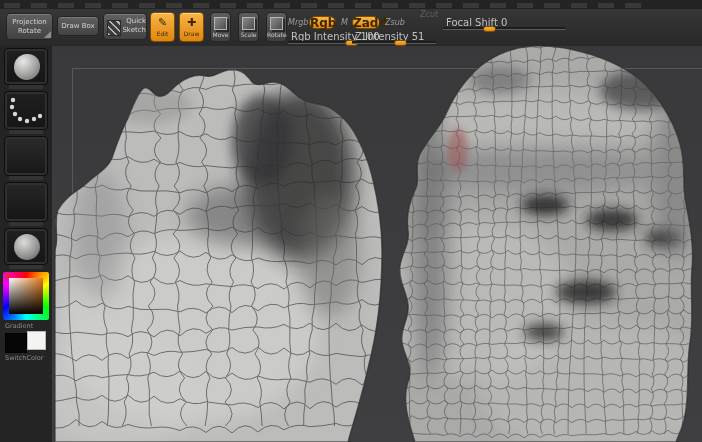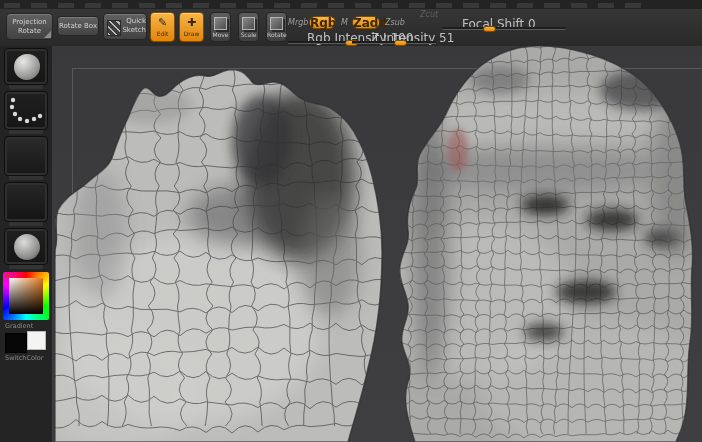--- a/index.html
+++ b/index.html
@@ -43,21 +43,21 @@
   .pill{position:absolute;height:13px;border-radius:7px;background:linear-gradient(#f9b545,#e08a12);
     border:1px solid #7d4c00;color:#3f2800;font-size:12px;font-weight:bold;text-align:center;line-height:12px;box-sizing:border-box;}
   #lbl-mrgb{left:288px;top:9px;}
   #pill-rgb{left:309px;top:7px;width:27px;}
   #lbl-m{left:341px;top:9px;}
   #pill-zadd{left:352px;top:7px;width:28px;}
   #lbl-zsub{left:385px;top:9px;}
   #lbl-zcut{left:420px;top:1px;opacity:.4;}
 
   .slider{position:absolute;height:13px;}
-  .slider .s-lbl{position:absolute;left:19px;top:0;color:#c0c0c0;font-size:12px;white-space:nowrap;}
+  .slider .s-lbl{position:absolute;left:3px;top:0;color:#c0c0c0;font-size:10px;white-space:nowrap;}
   .slider .track{position:absolute;left:0;right:0;bottom:0;height:2px;background:#1d1d1d;border-bottom:1px solid #5c5c5c;}
   .slider .handle{position:absolute;bottom:-2px;width:13px;height:6px;border-radius:3px;
     background:linear-gradient(#f9b545,#df860f);border:1px solid #7d4c00;box-sizing:border-box;}
   #sl-rgbint{left:288px;top:22px;width:70px;}   #sl-rgbint .handle{left:57px;}
   #sl-zint{left:352px;top:22px;width:84px;}     #sl-zint .handle{left:42px;}
   #sl-focal{left:443px;top:8px;width:122px;}    #sl-focal .handle{left:40px;}
   #sl-drawsize{left:443px;top:22px;width:122px;}#sl-drawsize .handle{left:20px;}
 
   
   .sidebar{position:absolute;left:0;top:46px;width:52px;height:396px;background:#242424;border-right:1px solid #151515;}
@@ -94,21 +94,21 @@
     <div class="menu-marks"></div>
   </div>
 
   <div class="toolbar">
     <div class="btn" id="btn-projection">
       <span class="ln">Projection</span>
       <span class="ln">Rotate</span>
       <span class="fold"></span>
     </div>
     <div class="btn" id="btn-lightbox">
-      <span>Rotate Box</span>
+      <span>Draw Box</span>
     </div>
     <div class="btn" id="btn-quicksketch">
       <span class="hatch-icon"></span>
       <span class="ln">Quick</span>
       <span class="ln">Sketch</span>
     </div>
 
     <div class="tool-btn tool-orange" id="btn-edit">
       <span class="glyph">✎</span>
       <span>Edit</span>

